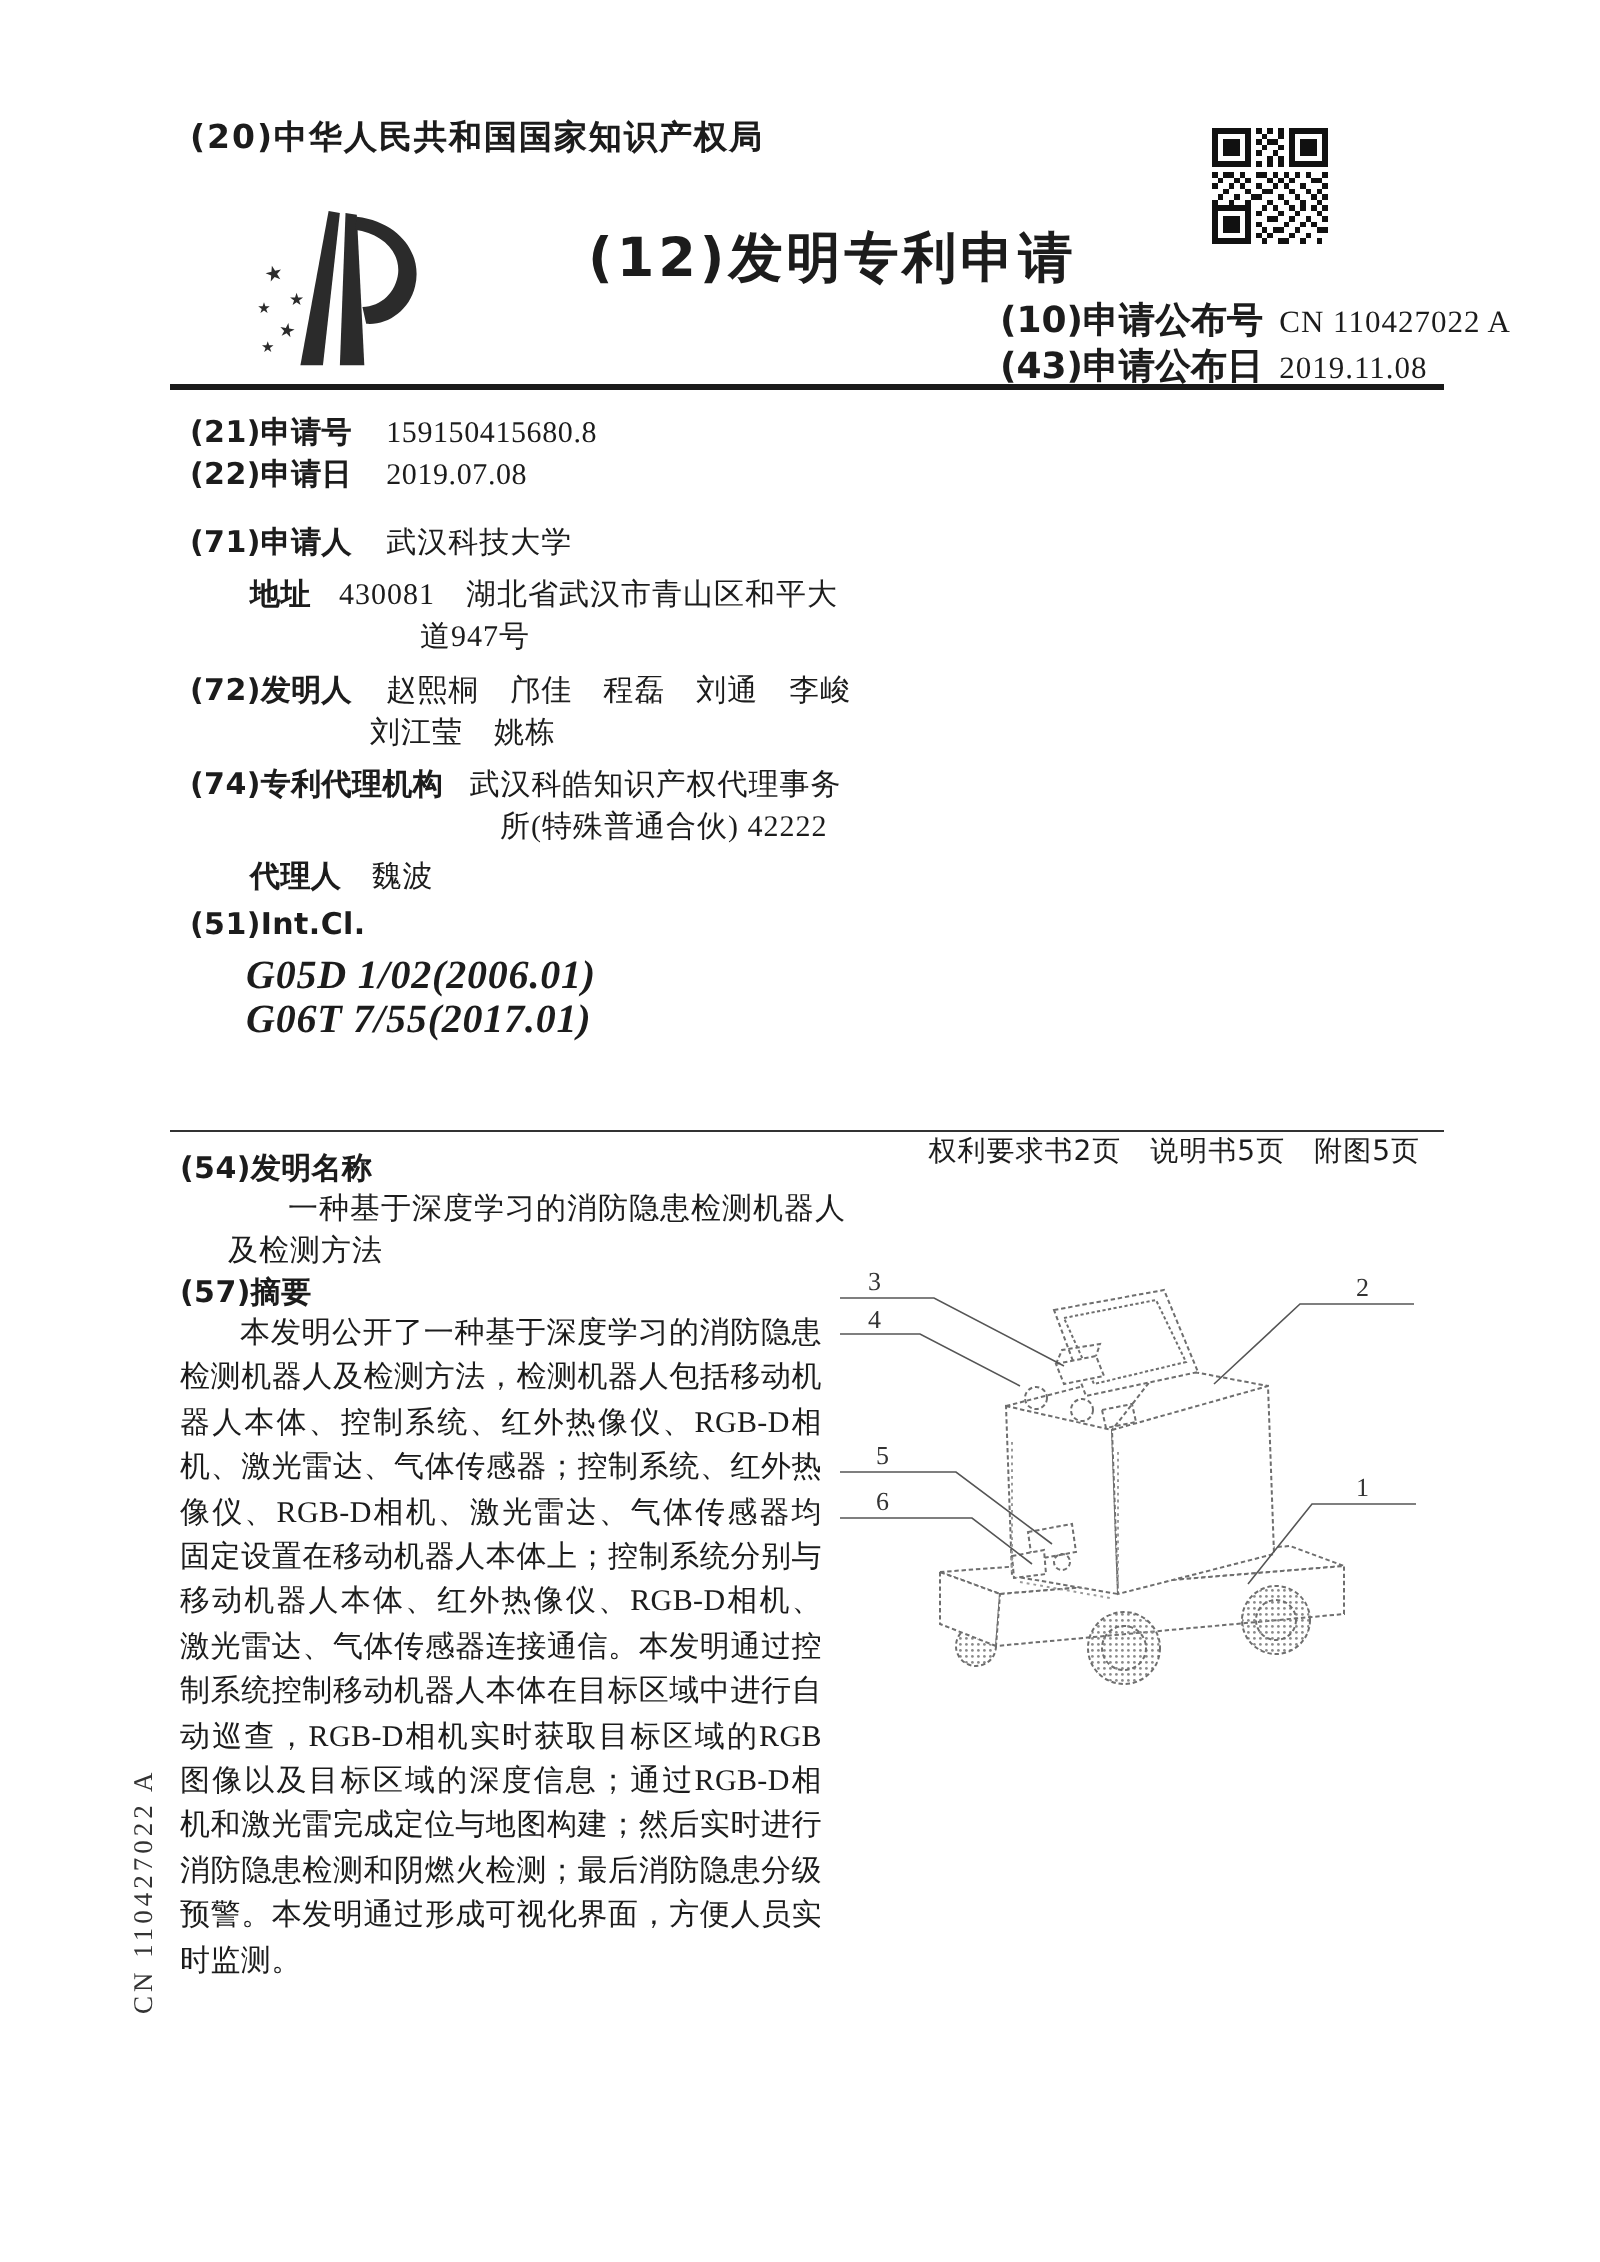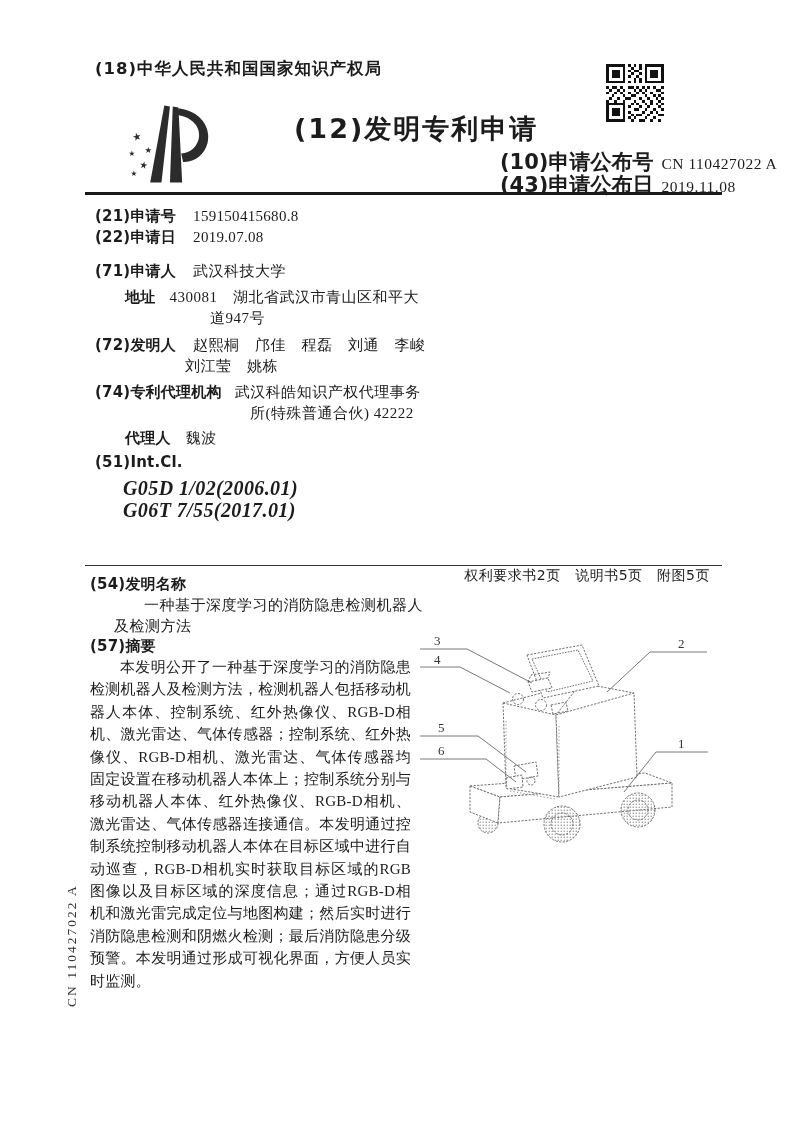--- a/index.html
+++ b/index.html
@@ -7,21 +7,21 @@
     width:800px;height:1131px;position:relative;background:#fff;
     font-family:"DejaVu Sans","Liberation Sans",sans-serif;color:#1c1c1c;
     overflow:hidden;
   }
   .abs{position:absolute;}
   .lbl{font-weight:700;font-size:15px;letter-spacing:.2px;}
   .val{font-family:"Liberation Serif","DejaVu Serif",serif;font-size:15px;letter-spacing:.3px;}
   .cjkval{font-family:"Liberation Serif","DejaVu Serif",serif;font-size:15px;letter-spacing:.5px;}
   .org{font-size:16.5px;font-weight:600;letter-spacing:1px;}
   .doctype{font-size:27px;font-weight:700;letter-spacing:2px;}
-  .hdr-lbl{font-weight:700;font-size:21px;}
+  .hdr-lbl{font-weight:700;font-size:18px;}
   .hdr-val{font-family:"Liberation Serif","DejaVu Serif",serif;font-size:15.5px;letter-spacing:.5px;}
   .rule{background:#1a1a1a;}
   .intcl{font-family:"Liberation Serif","DejaVu Serif",serif;font-style:italic;font-weight:600;font-size:20px;letter-spacing:.4px;}
   .pages{font-size:14px;letter-spacing:.5px;}
   .titleblk{
     width:314px;font-family:"Liberation Serif","DejaVu Serif",serif;
     font-size:15px;line-height:20.5px;text-indent:2em;letter-spacing:.5px;margin-left:24px;
   }
   .abstract{
     width:321px;font-family:"Liberation Serif","DejaVu Serif",serif;
@@ -29,21 +29,21 @@
   }
   .sidetext{
     font-family:"Liberation Serif","DejaVu Serif",serif;font-size:13.5px;letter-spacing:2px;color:#333;
     transform:rotate(-90deg);transform-origin:0 0;white-space:nowrap;
   }
   svg text{font-family:"Liberation Serif","DejaVu Serif",serif;}
 </style>
 </head>
 <body>
 
-<div class="abs org" style="left:95px;top:58px;">(18)中华人民共和国国家知识产权局</div>
+<div class="abs org" style="left:95px;top:58px;">(20)中华人民共和国国家知识产权局</div>
 
 <svg class="abs" style="left:606px;top:64px;" width="58" height="58" viewBox="0 0 21 21" shape-rendering="crispEdges">
   <rect x="0" y="0" width="21" height="21" fill="#fff"></rect>
   <g fill="#111">
     <rect x="0" y="0" width="7" height="7"></rect>
       <rect x="1" y="1" width="5" height="5" fill="#fff"></rect>
       <rect x="2" y="2" width="3" height="3"></rect>
     <rect x="14" y="0" width="7" height="7"></rect>
       <rect x="15" y="1" width="5" height="5" fill="#fff"></rect>
       <rect x="16" y="2" width="3" height="3"></rect>

